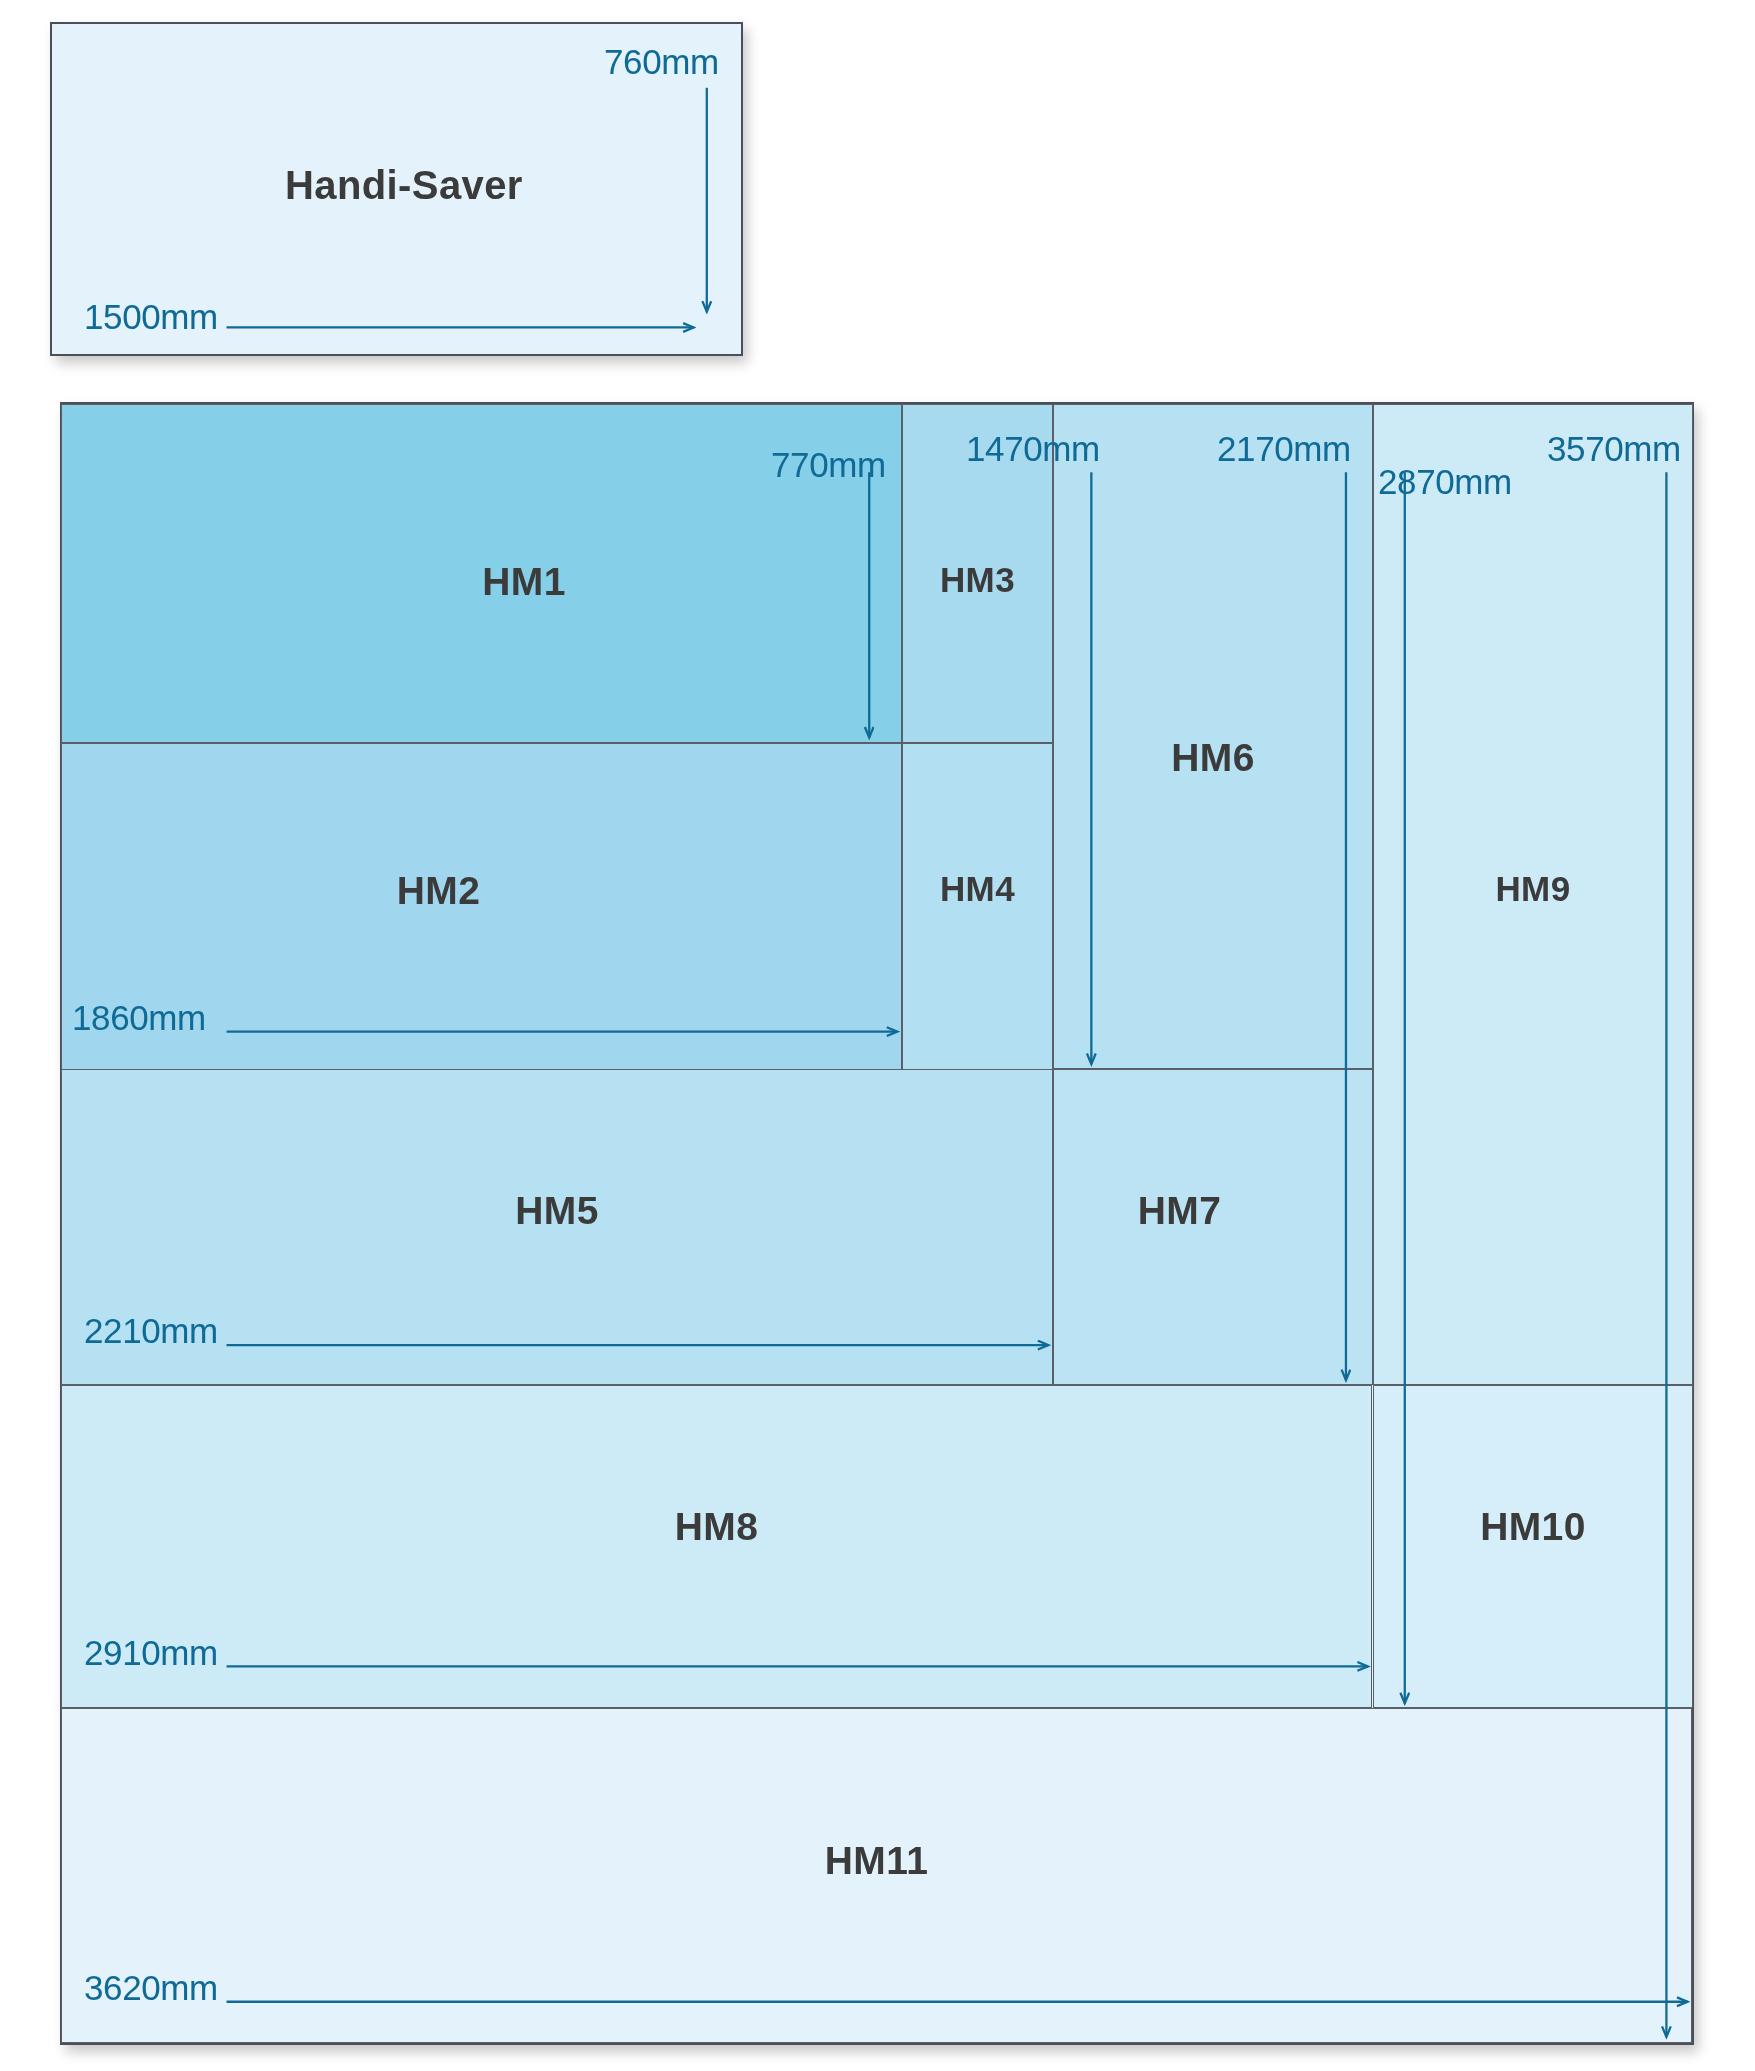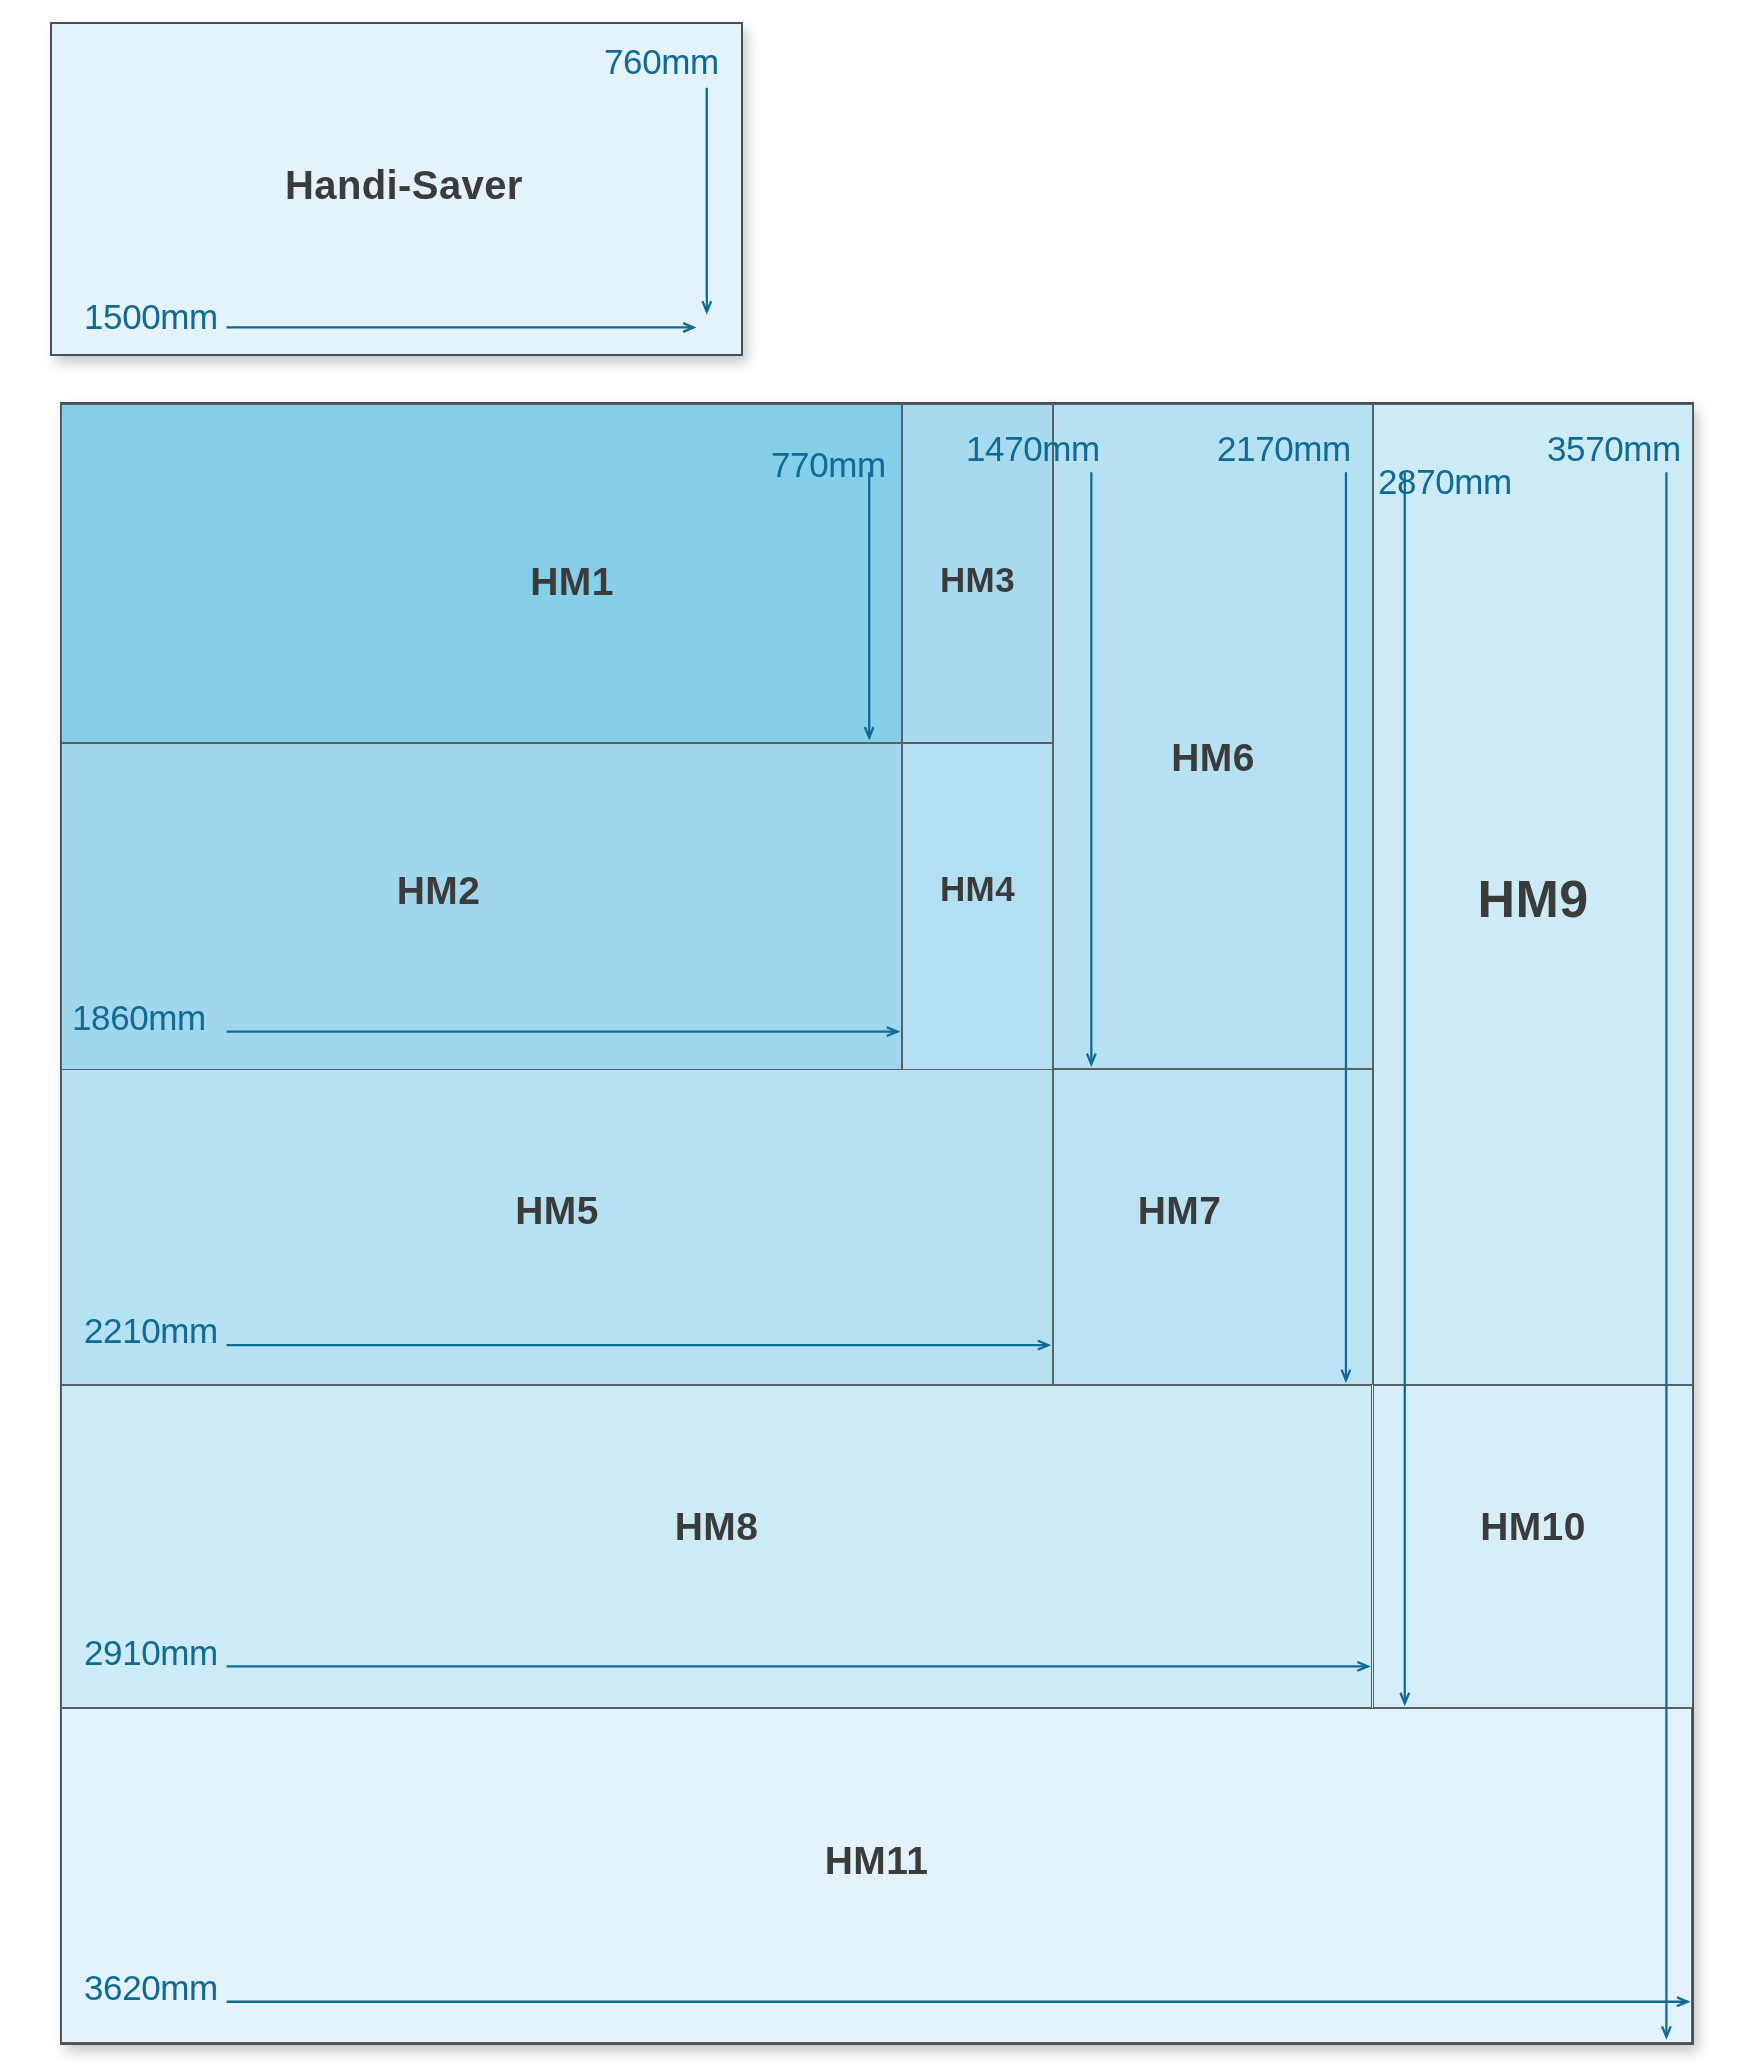--- a/index.html
+++ b/index.html
@@ -47,29 +47,29 @@
 <div class="cell" style="left:902px;top:743px;width:151px;height:327px;background:#b2dff1;"></div>
 
 <div class="cell" style="left:61px;top:1069px;width:992px;height:316px;background:#b6e1f2;"></div>
 <div class="cell" style="left:1053px;top:1069px;width:320px;height:316px;background:#bbe3f3;"></div>
 
 <div class="cell" style="left:61px;top:1385px;width:1311px;height:323px;background:#cdebf7;"></div>
 <div class="cell" style="left:1373px;top:1385px;width:320px;height:323px;background:#d5eef9;"></div>
 
 <div class="cell" style="left:61px;top:1708px;width:1631px;height:335px;background:#e4f3fb;"></div>
 
-<div class="cell-label" style="left:61px;top:560px;width:926px;font-size:39px;margin-left:48px;">HM1</div>
+<div class="cell-label" style="left:61px;top:560px;width:926px;font-size:39px;">HM1</div>
 <div class="cell-label" style="left:61px;top:869px;width:755px;font-size:39px;">HM2</div>
 <div class="cell-label" style="left:902px;top:560px;width:151px;font-size:35px;">HM3</div>
 <div class="cell-label" style="left:902px;top:869px;width:151px;font-size:35px;">HM4</div>
 <div class="cell-label" style="left:61px;top:1189px;width:992px;font-size:39px;">HM5</div>
 <div class="cell-label" style="left:1053px;top:736px;width:320px;font-size:39px;">HM6</div>
 <div class="cell-label" style="left:1046px;top:1189px;width:267px;font-size:39px;">HM7</div>
 <div class="cell-label" style="left:61px;top:1505px;width:1311px;font-size:39px;">HM8</div>
-<div class="cell-label" style="left:1373px;top:869px;width:320px;font-size:52px;text-align:center;">HM9</div>
+<div class="cell-label" style="left:1373px;top:869px;width:320px;font-size:35px;text-align:center;">HM9</div>
 <div class="cell-label" style="left:1373px;top:1505px;width:320px;font-size:39px;">HM10</div>
 <div class="cell-label" style="left:61px;top:1839px;width:1631px;font-size:39px;">HM11</div>
 
 <div class="dim" style="left:72px;top:998px;">1860mm</div>
 <div class="dim" style="left:84px;top:1311px;">2210mm</div>
 <div class="dim" style="left:84px;top:1633px;">2910mm</div>
 <div class="dim" style="left:84px;top:1968px;">3620mm</div>
 
 <div class="dim" style="left:771px;top:445px;">770mm</div>
 <div class="dim" style="left:966px;top:429px;">1470mm</div>

